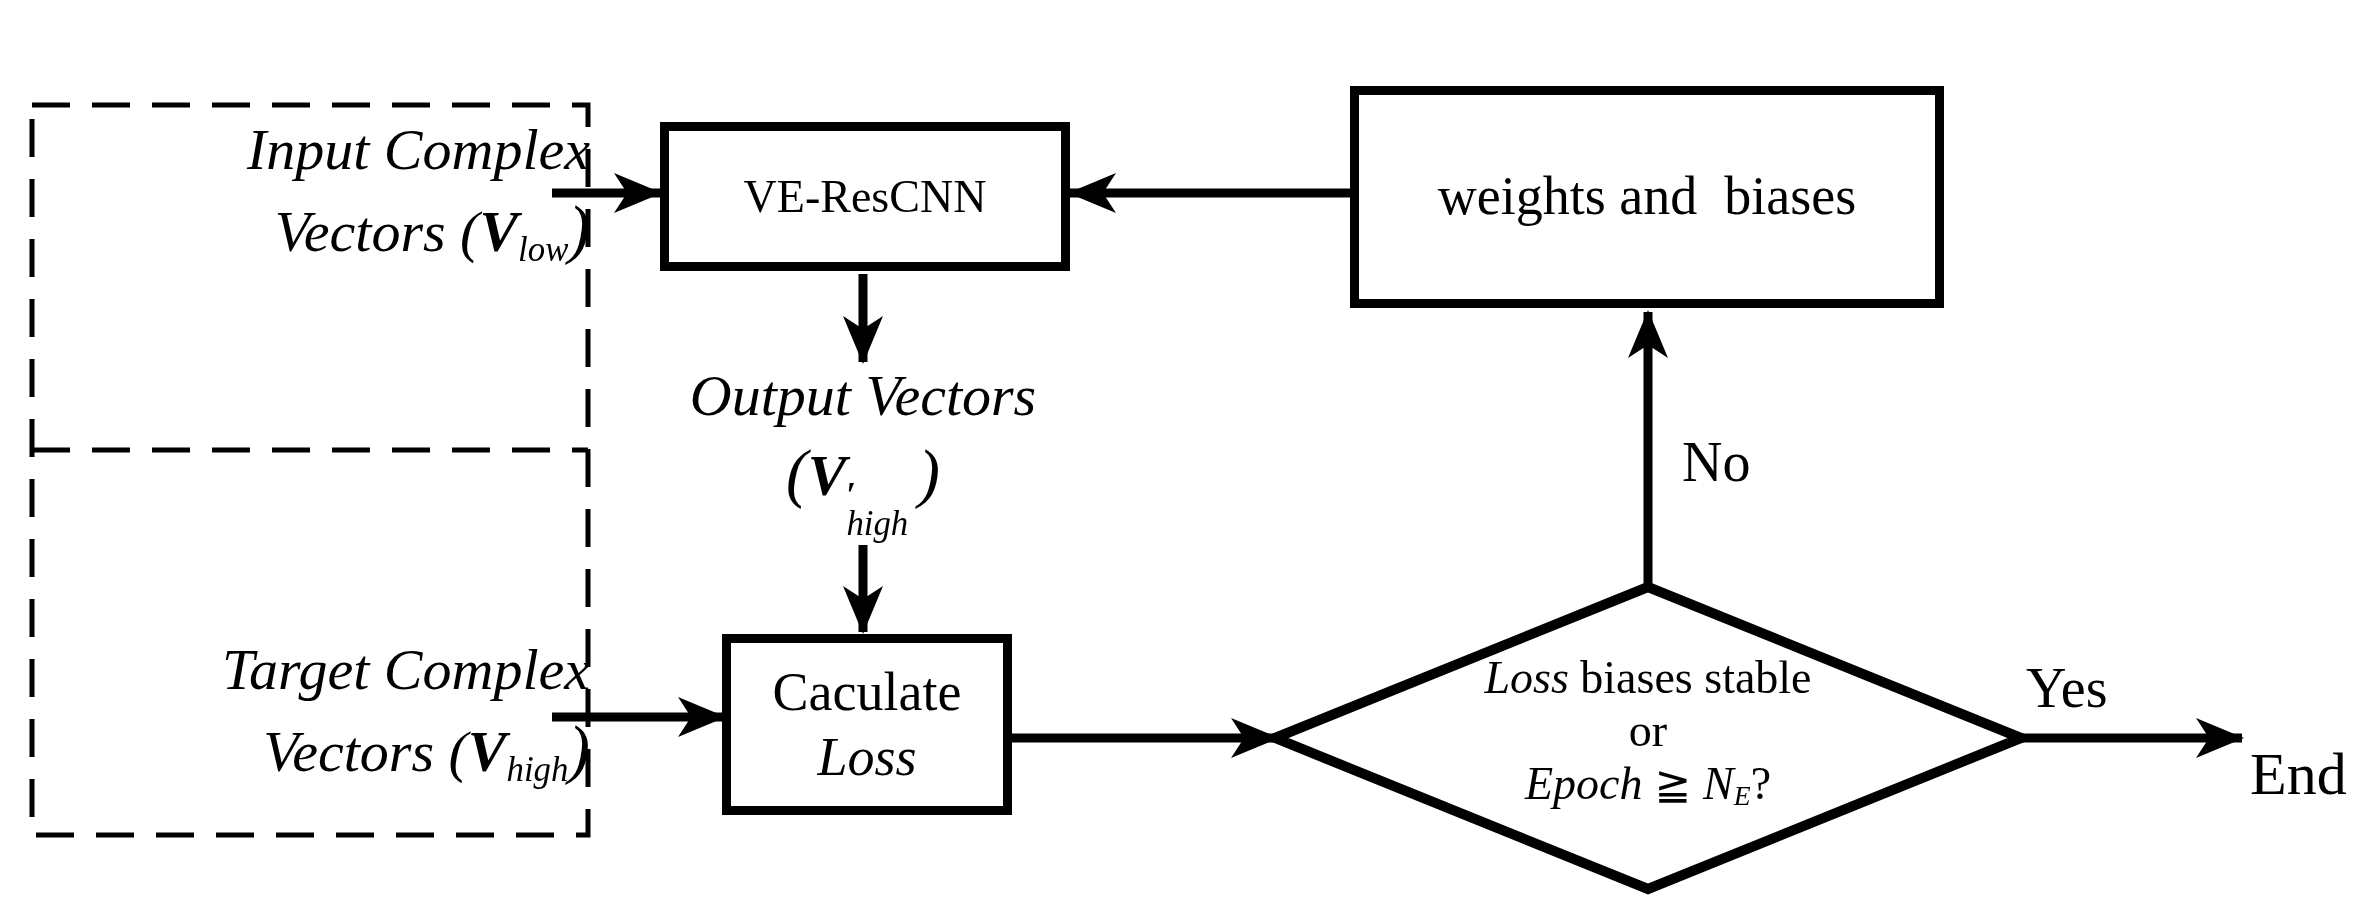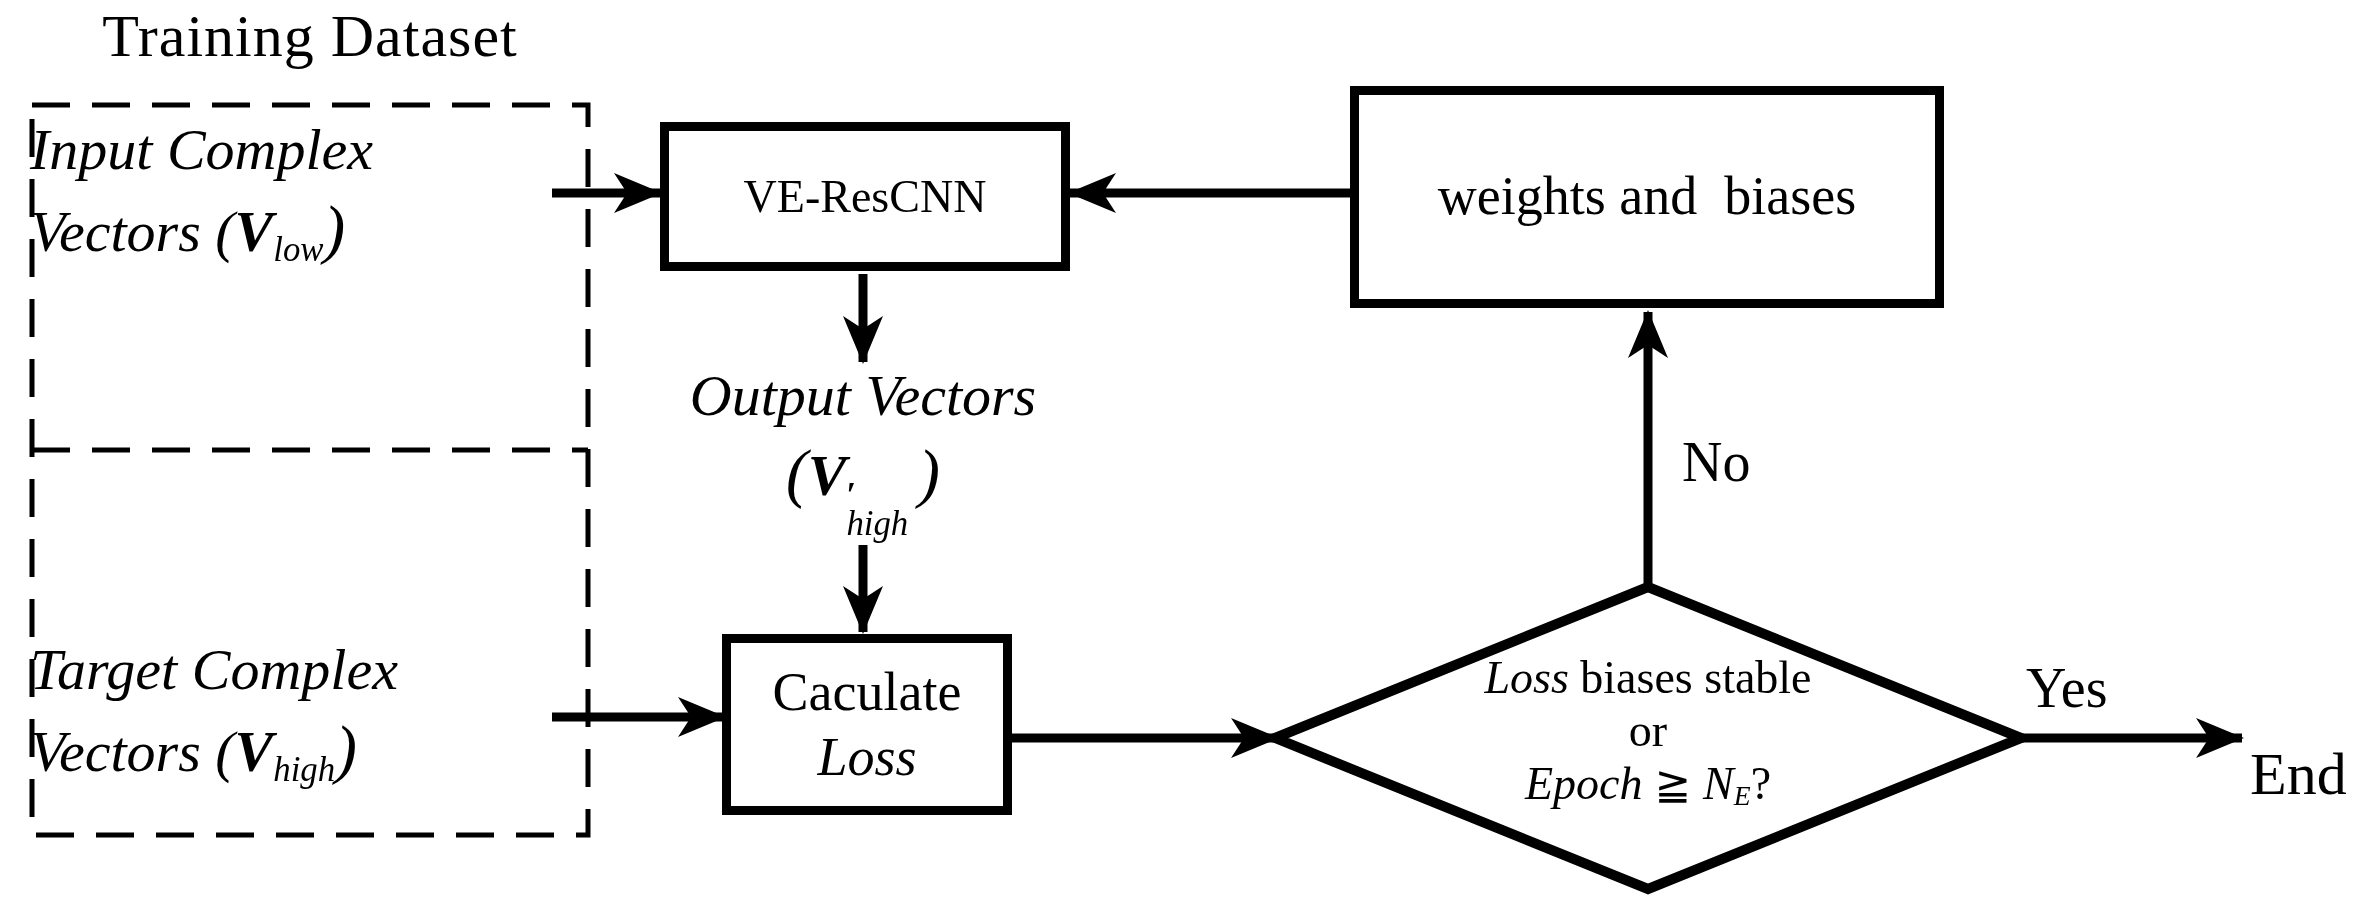--- a/index.html
+++ b/index.html
@@ -21,21 +21,21 @@
     display:flex;
     flex-direction:column;
     align-items:center;
     justify-content:center;
     text-align:center;
   }
   .serif-it{font-style:italic;}
   .title{font-size:60px;letter-spacing:1px;text-align:center;}
   .dataset-label{
     font-size:58px;font-style:italic;line-height:1.3;
-    text-align:left;width:560px;left:30px;
+    text-align:right;width:560px;left:30px;
   }
   .ve-label{font-size:46px;line-height:1;}
   .update-label{font-size:54px;line-height:1.18;}
   .calc-label{font-size:54px;line-height:1.2;text-align:center;}
   .keep-spaces{white-space:pre;}
   .outvec{
     left:598px;top:360px;width:530px;text-align:center;
     font-size:58px;font-style:italic;line-height:1.25;
   }
   .vbold{font-weight:bold;font-style:italic;}
@@ -79,21 +79,20 @@
       <line x1="1350" y1="193" x2="1070" y2="193" marker-end="url(#ah)"></line>
       <line x1="863" y1="274" x2="863" y2="362" marker-end="url(#ah)"></line>
       <line x1="863" y1="545" x2="863" y2="632" marker-end="url(#ah)"></line>
       <line x1="552" y1="717" x2="724" y2="717" marker-end="url(#ah)"></line>
       <line x1="1012" y1="738" x2="1277" y2="738" marker-end="url(#ah)"></line>
       <line x1="1648" y1="587" x2="1648" y2="312" marker-end="url(#ah)"></line>
       <line x1="2021" y1="738" x2="2242" y2="738" marker-end="url(#ah)"></line>
     </g>
   </svg>
 
-  <div class="abs title" style="left:30px;top:2px;width:560px;">Training Dataset</div>
 
   <div class="abs dataset-label" style="top:112px;">
     <div>Input Complex</div>
     <div><span>Vectors (</span><span class="vbold">V</span><span class="vsub">low</span><span class="paren">)</span></div>
   </div>
 
   <div class="abs dataset-label" style="top:632px;">
     <div>Target Complex</div>
     <div><span>Vectors (</span><span class="vbold">V</span><span class="vsub">high</span><span class="paren">)</span></div>
   </div>

